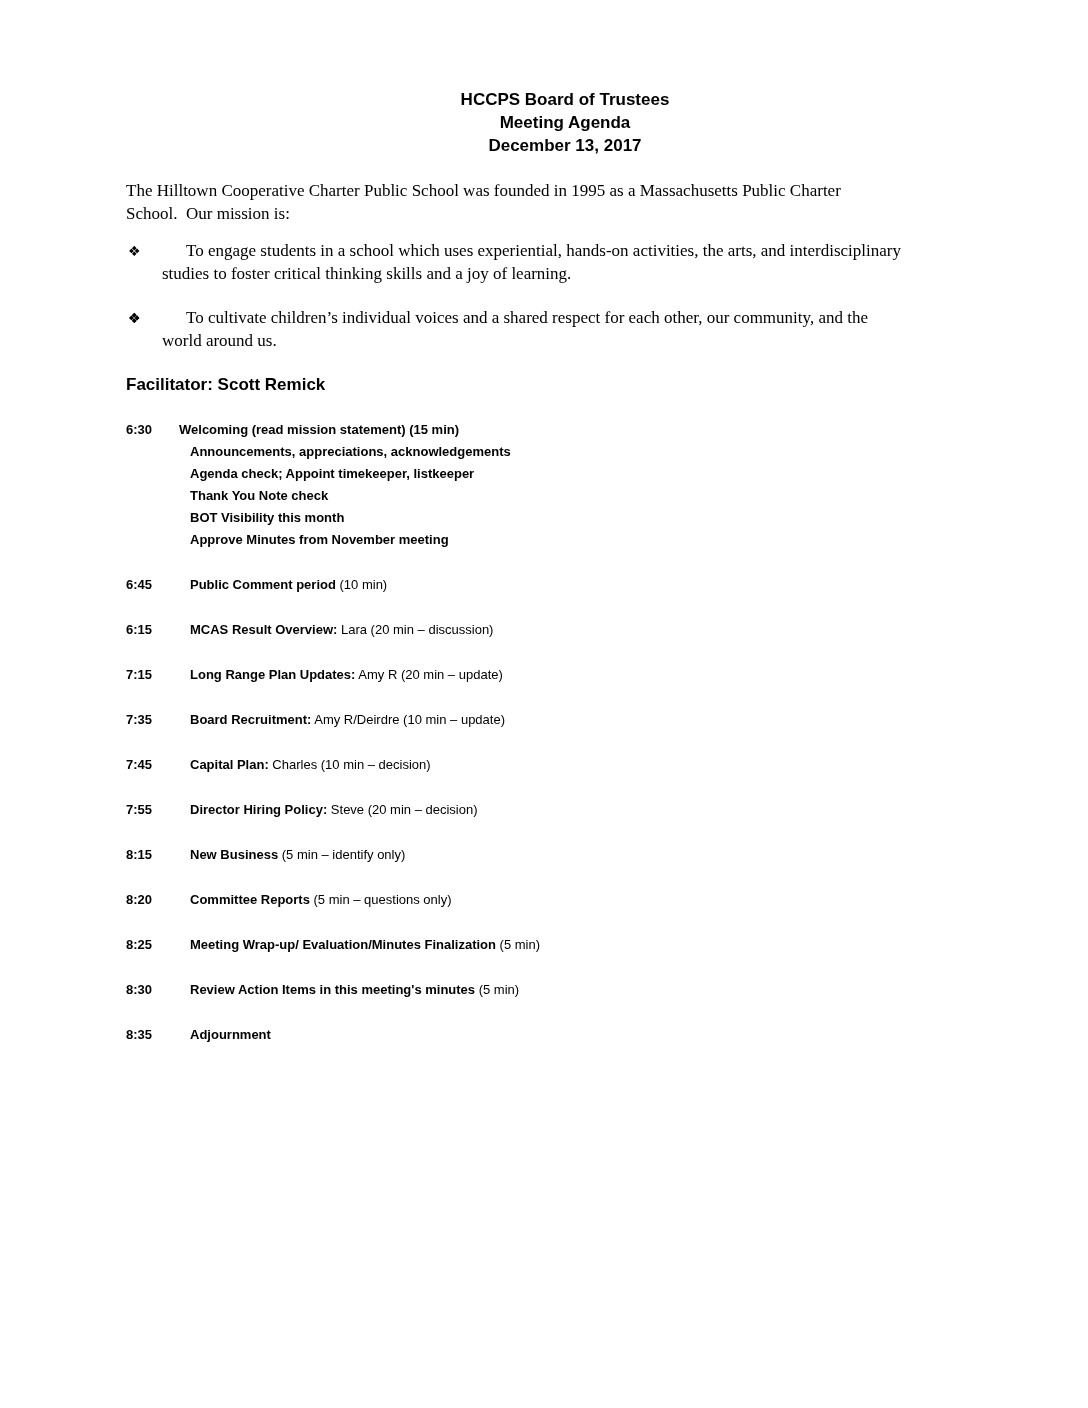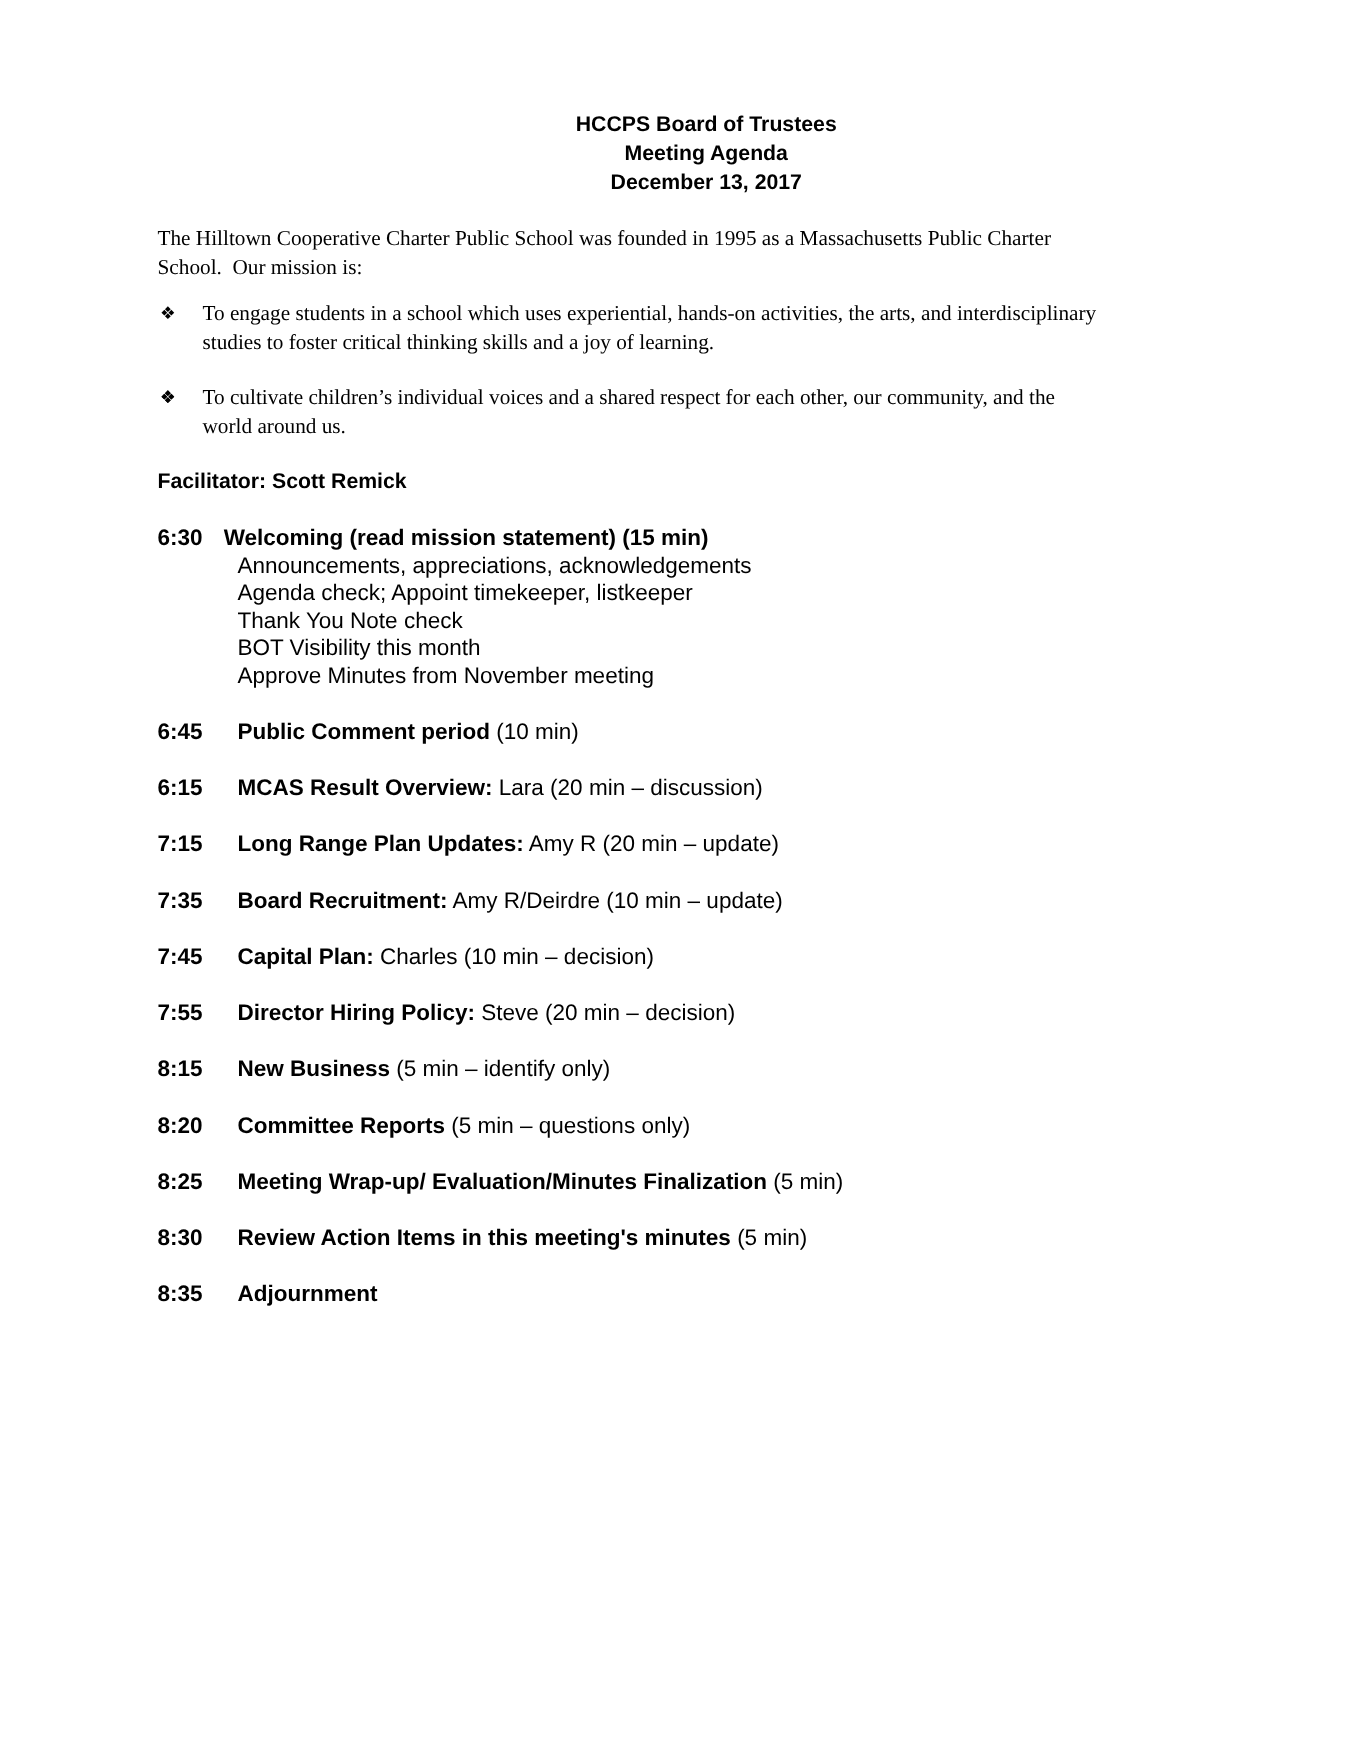--- a/index.html
+++ b/index.html
@@ -37,42 +37,42 @@
   }
   .mission-item { position: relative; padding-left: 36px; }
   .mission-item + .mission-item { margin-top: 21px; }
   .bullet-glyph {
     position: absolute;
     left: 2px;
     top: 1px;
     font-family: "DejaVu Sans", sans-serif;
     font-size: 14px;
   }
-  .bullet-text { white-space: pre-wrap; }
+  .bullet-text { white-space: pre-wrap; margin-left: 24px; }
   .facilitator {
     margin: 22px 0 12px 0;
     font-family: "Liberation Sans", sans-serif;
     font-weight: 700;
     font-size: 17px;
     line-height: 22px;
   }
   .agenda {
     margin-top: 23px;
     font-family: "Liberation Sans", sans-serif;
-    font-size: 18px;
+    font-size: 13px;
     line-height: 22px;
   }
   .agenda-row { display: flex; margin-bottom: 23px; }
   .agenda-row:last-child { margin-bottom: 0; align-items: flex-end; }
   .agenda-time { flex: 0 0 auto; width: 64px; font-weight: 700; }
   .agenda-time.tight { width: 53px; }
   .agenda-body { flex: 1 1 auto; }
   .agenda-title { font-weight: 700; }
   .agenda-detail { font-weight: 400; }
-  .agenda-sub { font-weight: 400; }
+  .agenda-sub { font-weight: 700; }
   .agenda-sub.indent { padding-left: 11px; }
 </style>
 </head>
 <body>
 
 <div class="page">
 
   <header class="doc-header">
     <div>HCCPS Board of Trustees</div>
     <div>Meeting Agenda</div>

